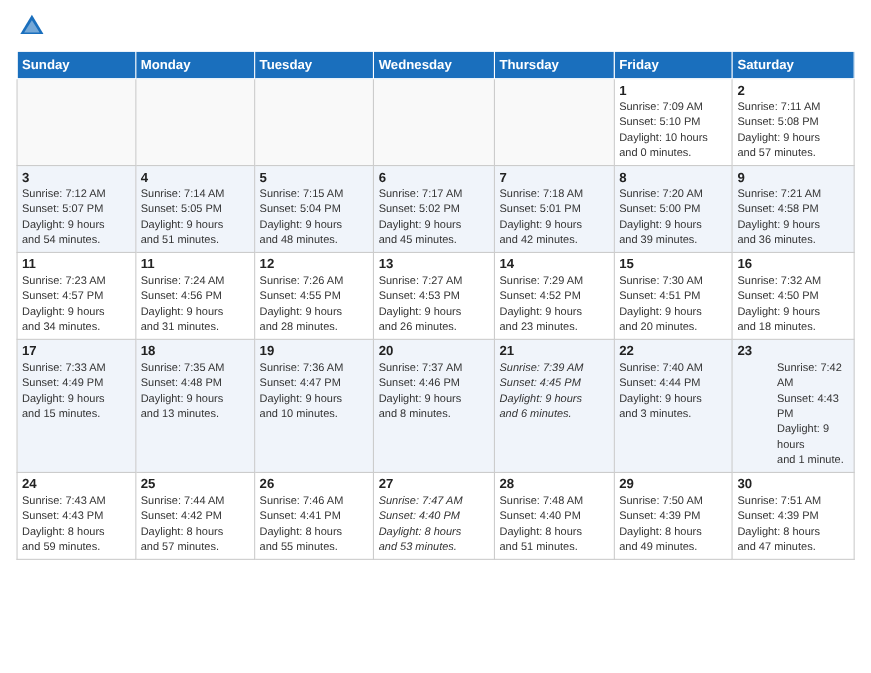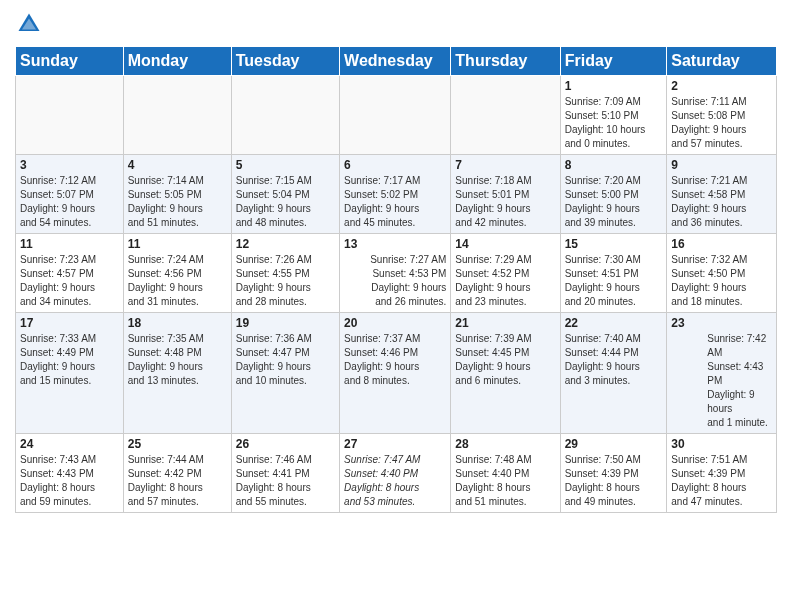--- a/index.html
+++ b/index.html
@@ -52,21 +52,21 @@
       font-size: 15px;
       color: #555;
     }
     .calendar {
       width: 100%;
       border-collapse: collapse;
     }
     .calendar th {
       background-color: #1a6fbd;
       color: #fff;
-      font-size: 16px;
+      font-size: 12px;
       font-weight: bold;
       padding: 5px 4px;
       text-align: left;
       border: 1px solid #fff;
     }
     .calendar td {
       vertical-align: top;
       border: 1px solid #ccc;
       padding: 3px 4px;
       width: 113px;
@@ -216,21 +216,21 @@
           </td>
           <td>
             <span class="day-number">12</span>
             <div class="day-info" style="white-space: pre-line;">Sunrise: 7:26 AM
 Sunset: 4:55 PM
 Daylight: 9 hours
 and 28 minutes.</div>
           </td>
           <td>
             <span class="day-number">13</span>
-            <div class="day-info" style="white-space: pre-line; text-align: right;">Sunrise: 7:27 AM
+            <div class="day-info" style="white-space: pre-line;">Sunrise: 7:27 AM
 Sunset: 4:53 PM
 Daylight: 9 hours
 and 26 minutes.</div>
           </td>
           <td>
             <span class="day-number">14</span>
             <div class="day-info" style="white-space: pre-line;">Sunrise: 7:29 AM
 Sunset: 4:52 PM
 Daylight: 9 hours
 and 23 minutes.</div>
@@ -274,21 +274,21 @@
           </td>
           <td>
             <span class="day-number">20</span>
             <div class="day-info" style="white-space: pre-line;">Sunrise: 7:37 AM
 Sunset: 4:46 PM
 Daylight: 9 hours
 and 8 minutes.</div>
           </td>
           <td>
             <span class="day-number">21</span>
-            <div class="day-info" style="white-space: pre-line;">Sunrise: 7:39 AM
+            <div class="day-info" style="white-space: pre-line; font-style: italic;">Sunrise: 7:39 AM
 Sunset: 4:45 PM
 Daylight: 9 hours
 and 6 minutes.</div>
           </td>
           <td>
             <span class="day-number">22</span>
             <div class="day-info" style="white-space: pre-line;">Sunrise: 7:40 AM
 Sunset: 4:44 PM
 Daylight: 9 hours
 and 3 minutes.</div>

